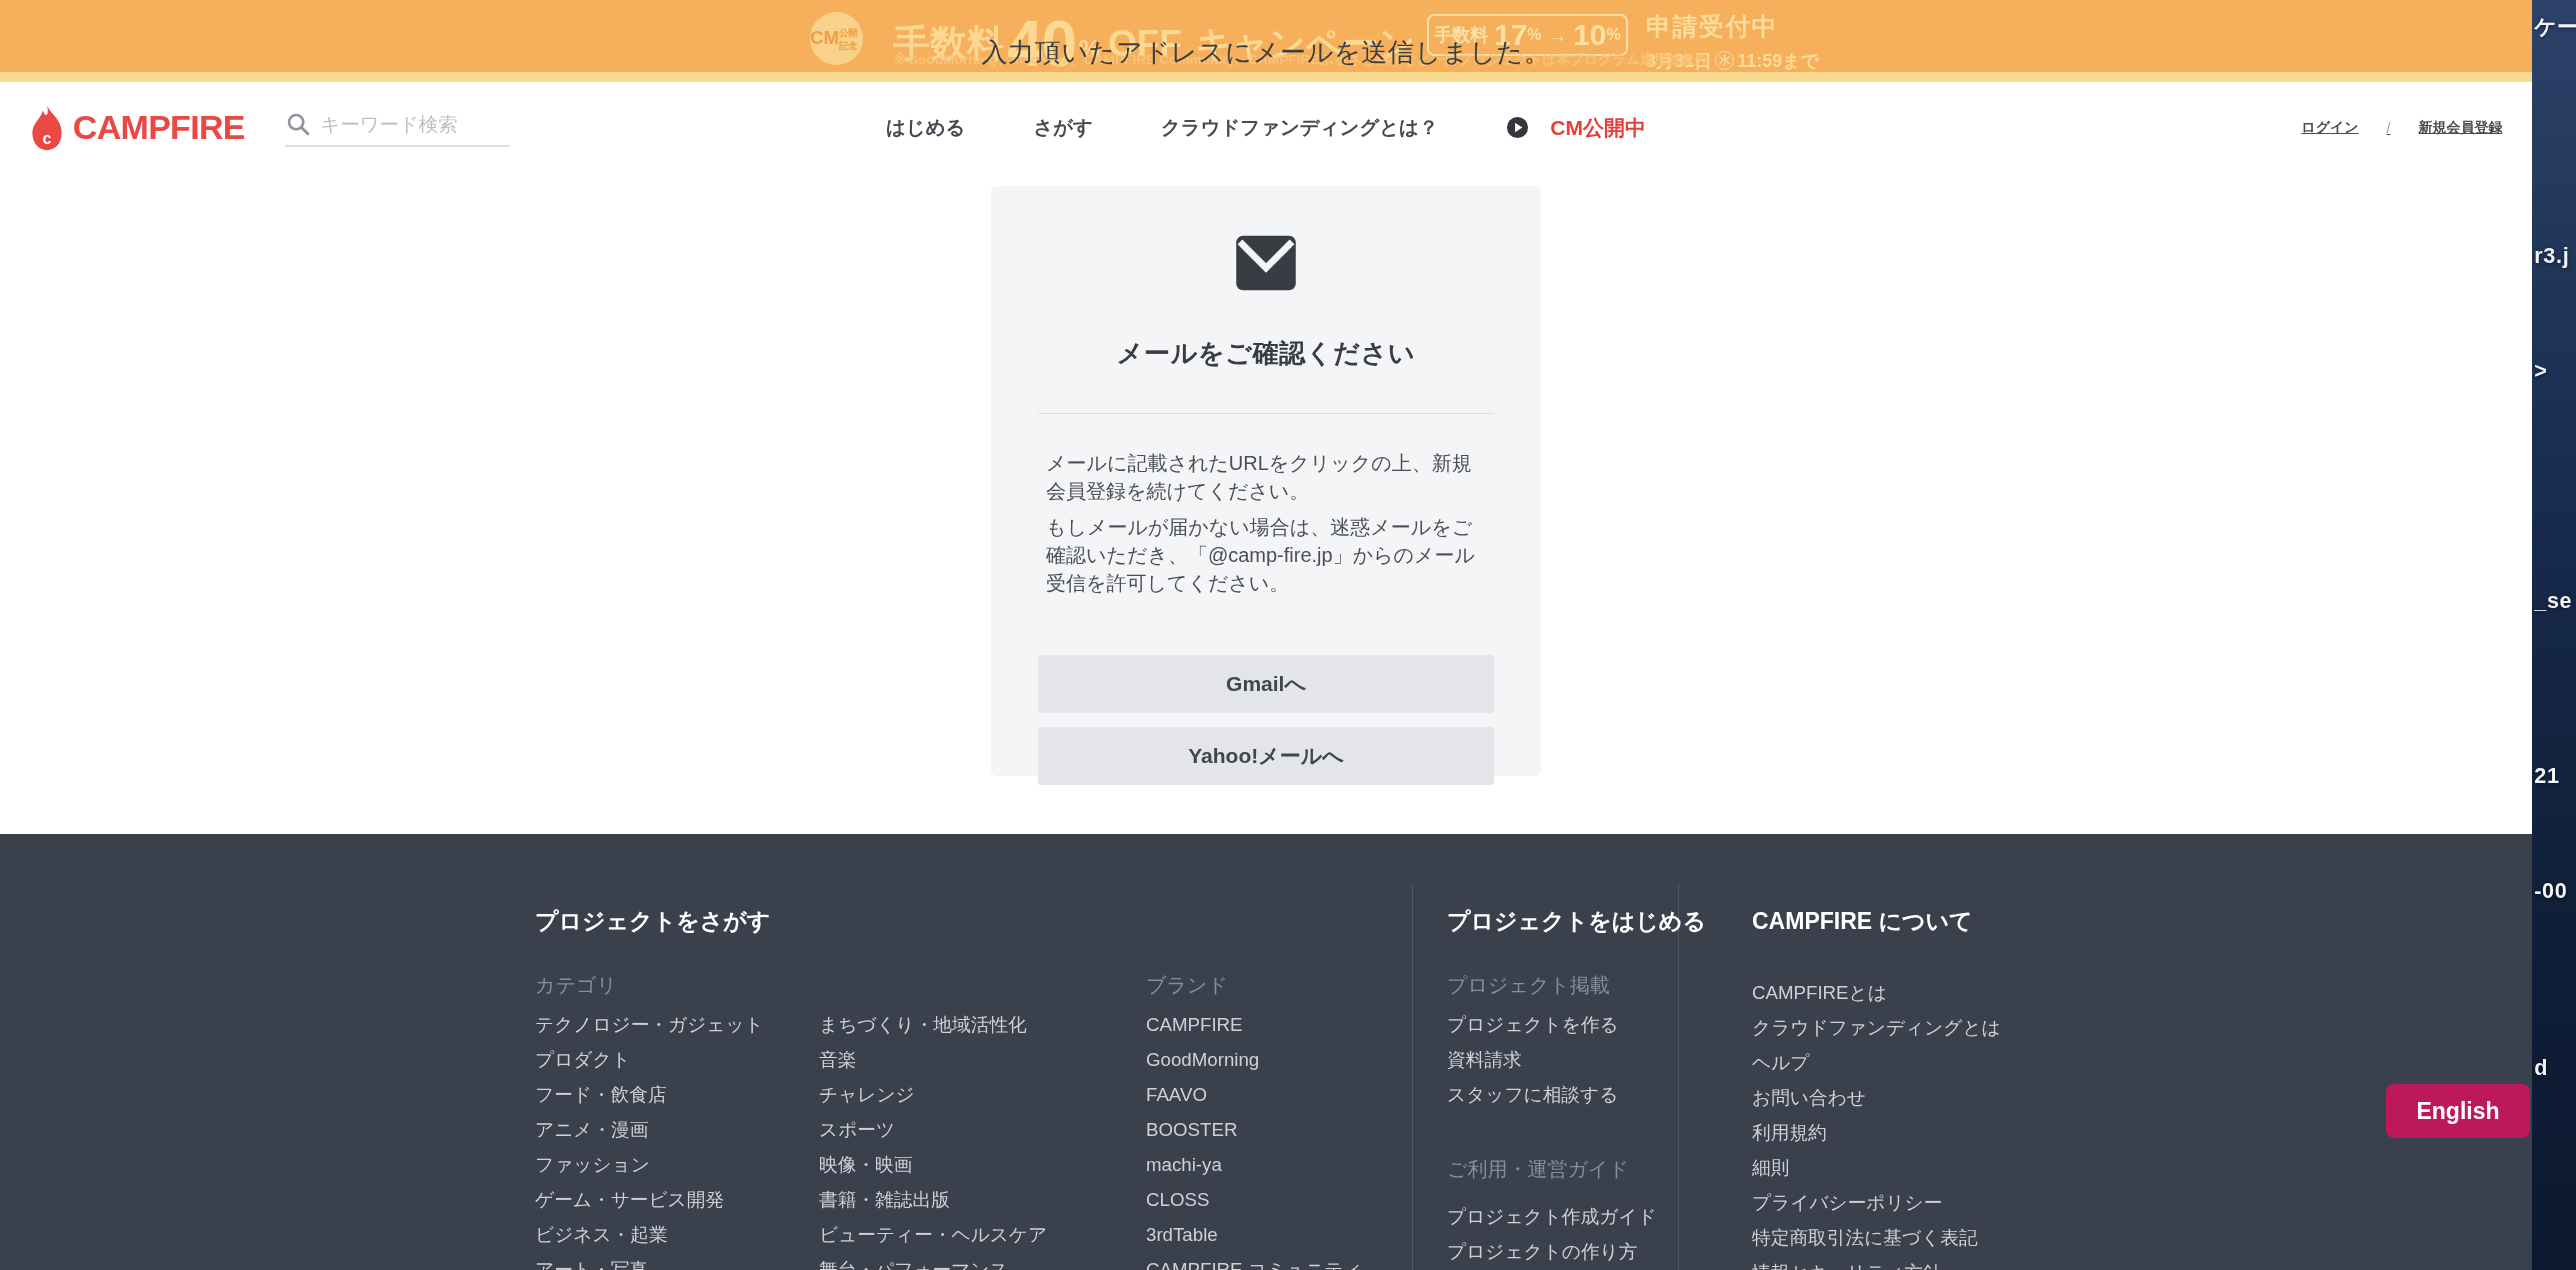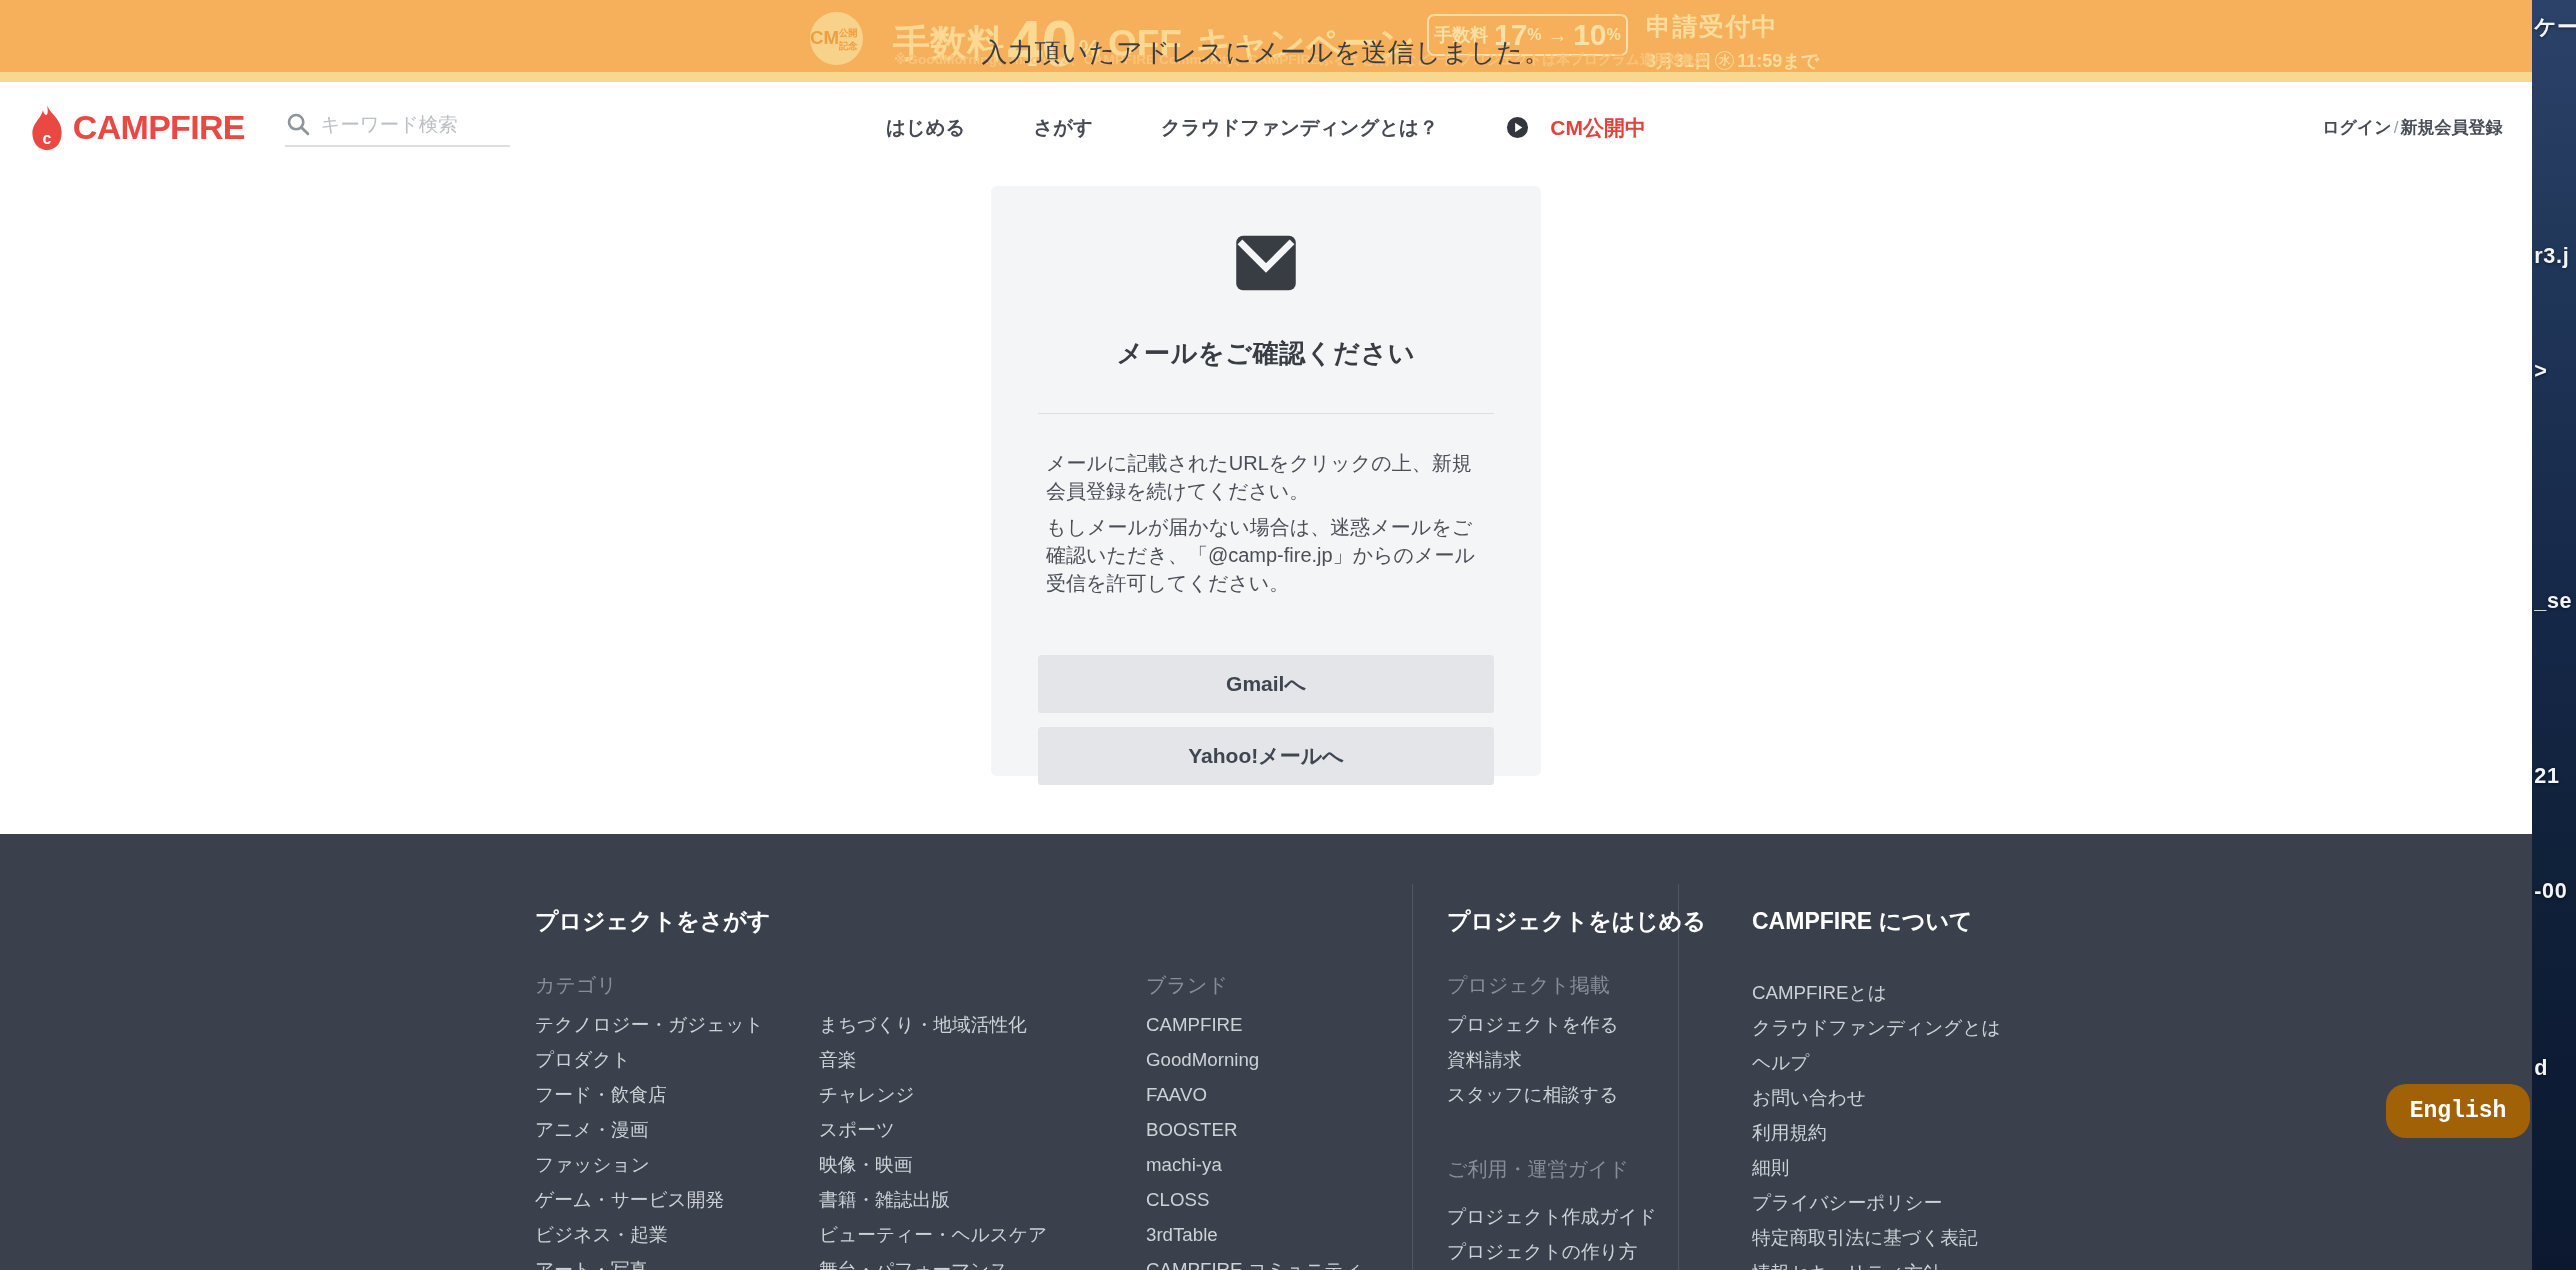--- a/index.html
+++ b/index.html
@@ -53,21 +53,21 @@
   .logo-text { color:#ea4843; font-size:34px; font-weight:bold; letter-spacing:-0.7px; }
   .search { display:flex; align-items:center; gap:10px; margin-left:40px; width:225px;
     border-bottom:2.9px solid #dcdee1; padding:4.3px 1.4px 8.6px 1.4px; }
   .search input { border:none; outline:none; width:173px; font-size:19.4px; color:#4a4f57; background:transparent;
     font-family:"Liberation Sans","DejaVu Sans",sans-serif; }
   .search input::placeholder { color:#bcc0c5; }
   .nav { position:absolute; left:50%; transform:translateX(-50%); display:flex; align-items:center; gap:68px; }
   .nav-link { font-size:19.4px; font-weight:600; color:#454a53; text-decoration:none; white-space:nowrap; cursor:pointer; }
   .cm-link { display:flex; align-items:center; gap:21px; cursor:pointer; }
   .cm-link span { color:#e4413b; font-size:21px; font-weight:bold; }
-  .auth { position:absolute; right:29.5px; display:flex; align-items:center; gap:2px; font-size:17px; color:#474c55; }
+  .auth { position:absolute; right:29.5px; display:flex; align-items:center; gap:28px; font-size:14px; color:#474c55;text-decoration:underline; }
   .auth a { color:#474c55; text-decoration:none; font-weight:600; cursor:pointer; }
   .auth .sep { color:#9aa0a6; }
 
   
   .main { height:661px; flex:none; background:#fff; position:relative; }
   .card { position:absolute; left:50%; transform:translateX(-50%); top:13px; width:550px; height:590px;
     background:#f4f5f6; border-radius:5.8px; padding:0 47px; text-align:center; }
   .mail-icon { margin-top:46px; }
   .card-title { margin-top:40px; font-size:26px; font-weight:bold; color:#383d44; letter-spacing:0.7px; }
   .card-divider { margin-top:42px; height:1.4px; background:#dcdee2; }
@@ -87,23 +87,23 @@
   .f-list li { height:35px; display:flex; align-items:center; font-size:18.7px; color:#ced2d7;
     white-space:nowrap; cursor:pointer; }
   .t-search { left:535px; } .sub-cat { left:535px; }
   .list-cat1 { left:535px; } .list-cat2 { left:819px; }
   .sub-brand { left:1146px; } .list-brand { left:1146px; }
   .v-div { position:absolute; top:50px; bottom:-7.2px; width:1.4px; background:rgba(255,255,255,.12); }
   .vd1 { left:1412px; } .vd2 { left:1678px; }
   .t-start { left:1447px; } .sub-listing { left:1447px; } .list-listing { left:1447px; }
   .sub-guide { left:1447px; top:322px; } .list-guide { left:1447px; top:365px; }
   .t-about { left:1752px; } .list-about { left:1752px; top:141px; }
-  .english-btn { position:absolute; top:250px; left:2386px; width:144px; height:54px; background:#a16207;
-    border:none; border-radius:20px; color:#fff; font-size:23px; font-weight:bold; cursor:pointer;
-    font-family:Liberation Mono, monospace; z-index:5; }
+  .english-btn { position:absolute; top:250px; left:2386px; width:144px; height:54px; background:#be185d;
+    border:none; border-radius:8px; color:#fff; font-size:23px; font-weight:bold; cursor:pointer;
+    font-family:Liberation Sans, sans-serif; z-index:5; }
 </style>
 </head>
 <body>
 
 <div class="page">
 
   <div class="desktop">
     <span class="frag f0">ケー</span>
     <span class="frag f1">r3.j</span>
     <span class="frag f2">&gt;</span>

